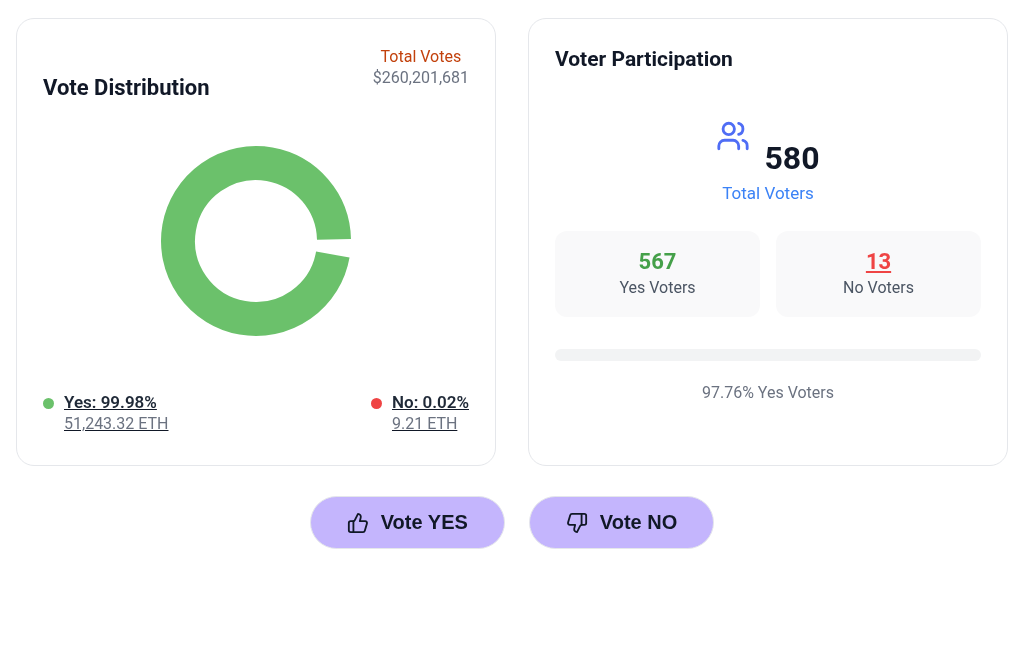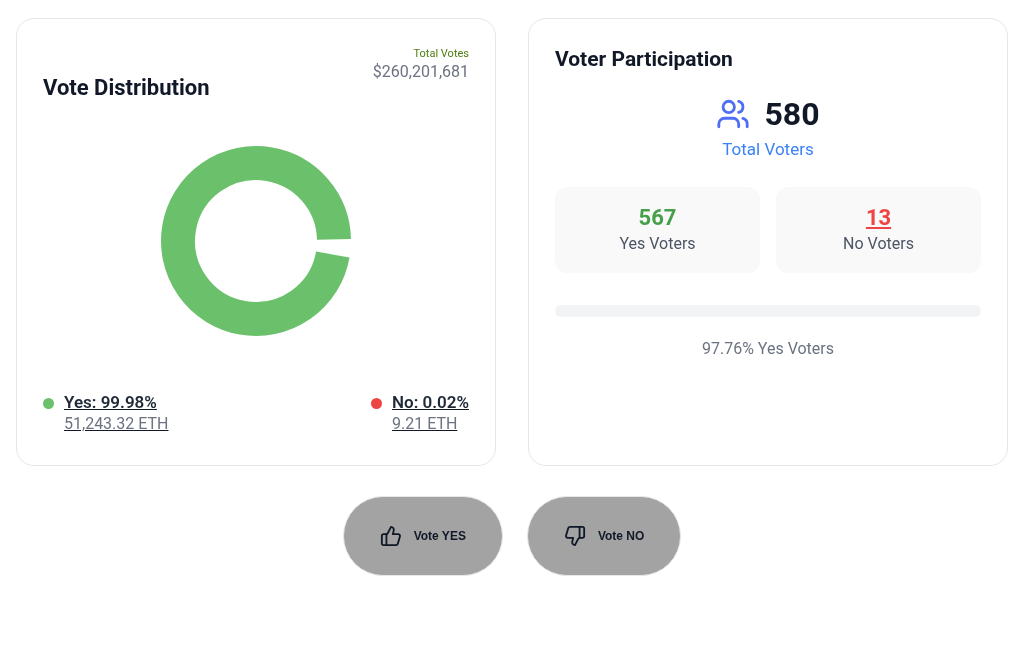--- a/index.html
+++ b/index.html
@@ -33,23 +33,24 @@
   .vd-title {
     font-size: 22px;
     font-weight: 700;
     color: #111827;
     padding-top: 28px;
   }
   .vd-totals {
     text-align: right;
   }
   .vd-total-label {
-    font-size: 11px;
-    color: #4d7c0f;
+    font-size: 16px;
+    color: #c2410c;
     margin-bottom: 2px;
+    text-align: center;
   }
   .vd-total-eth {
     font-size: 22px;
     font-weight: 700;
     color: #111827;
     margin-bottom: 2px;
   }
   .vd-total-usd {
     font-size: 16px;
     color: #6b7280;
@@ -105,20 +106,21 @@
     margin-bottom: 6px;
   }
   .users-icon {
     width: 34px;
     height: 34px;
   }
   .vp-total-num {
     font-size: 32px;
     font-weight: 700;
     color: #111827;
+    margin-top: 44px;
   }
   .vp-total-label {
     text-align: center;
     font-size: 17px;
     color: #3b82f6;
     margin-bottom: 28px;
   }
   .vp-stats {
     display: flex;
     gap: 16px;
@@ -162,25 +164,25 @@
   
   .buttons-row {
     display: flex;
     justify-content: center;
     gap: 24px;
   }
   .vote-btn {
     display: flex;
     align-items: center;
     gap: 12px;
-    padding: 28px 36px;
+    padding: 14px 36px;
     border: 1px solid #e5e7eb;
     border-radius: 999px;
-    background: #a3a3a3;
-    font-size: 12px;
+    background: #c4b5fd;
+    font-size: 20px;
     font-weight: 600;
     color: #111827;
     cursor: pointer;
   }
   .vote-btn svg { width: 22px; height: 22px; }
 </style>
 </head>
 <body>
 
 <div class="cards-row">

